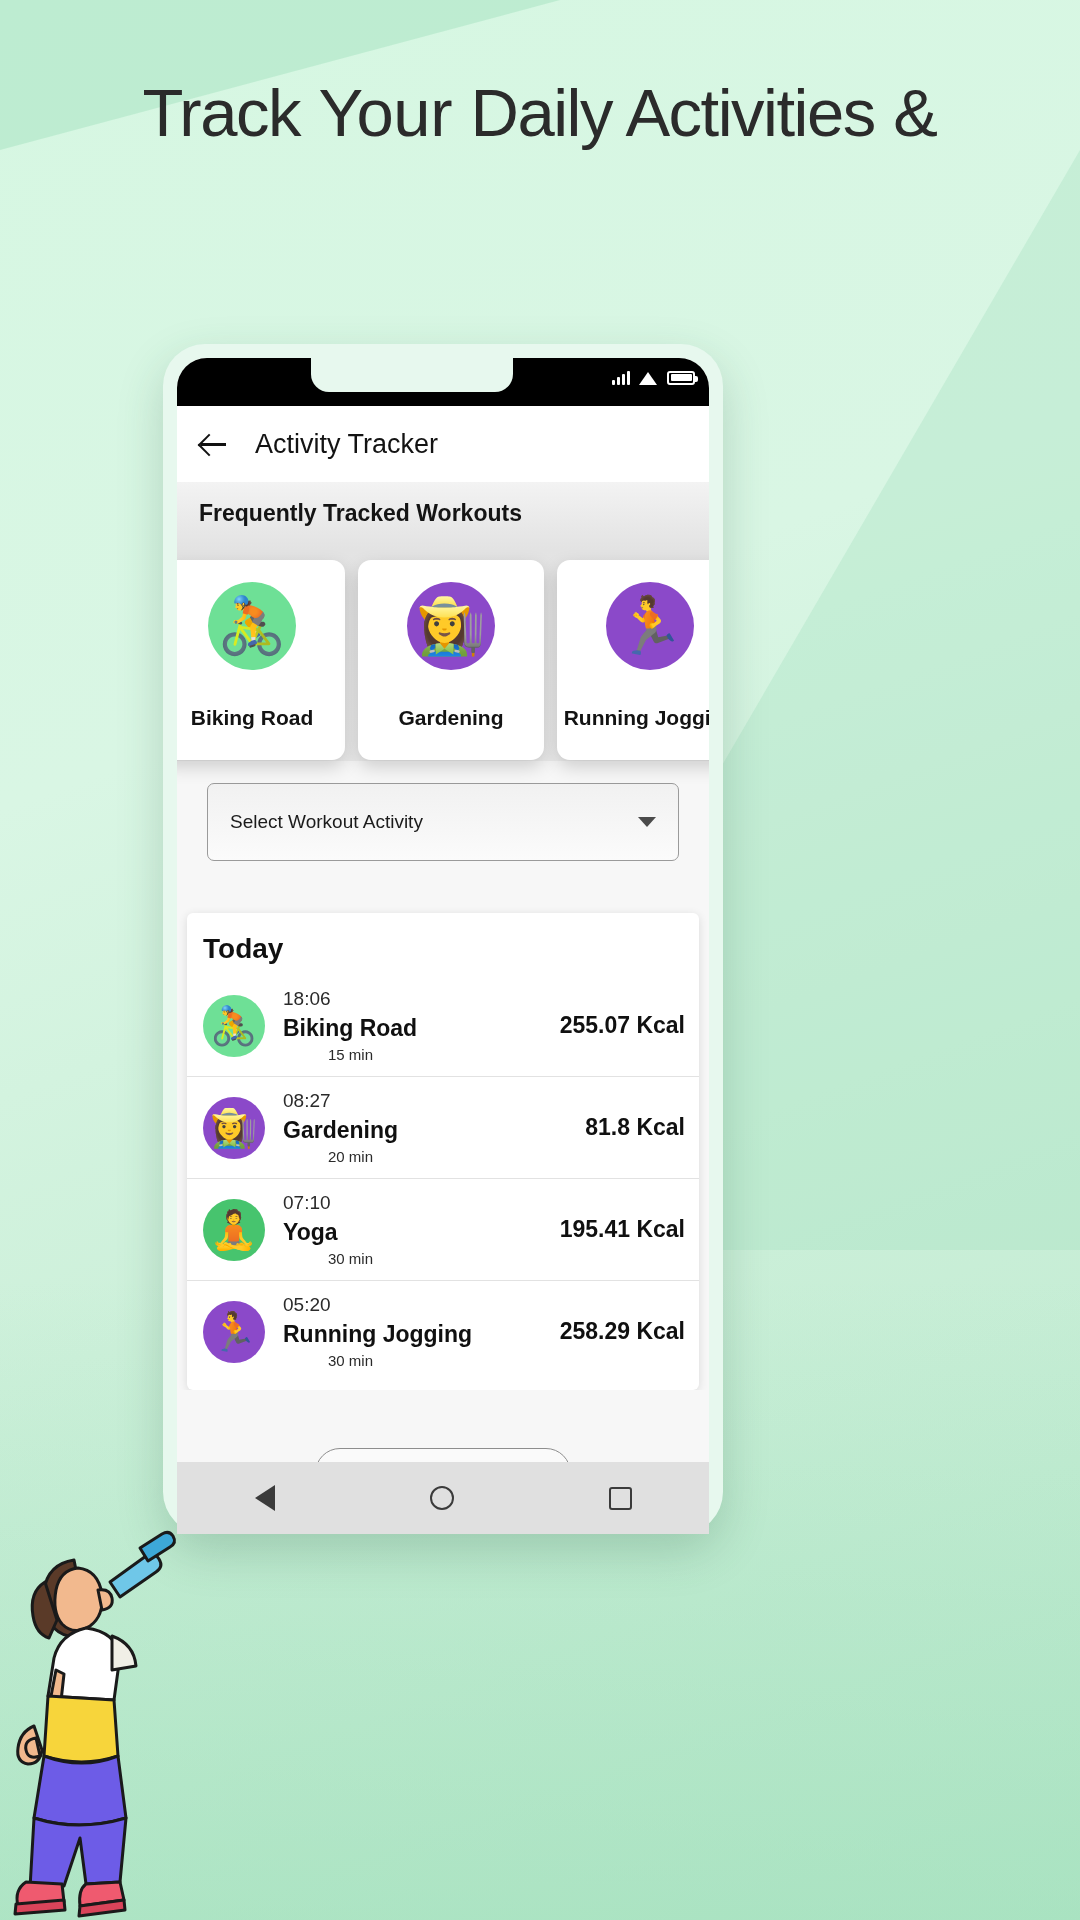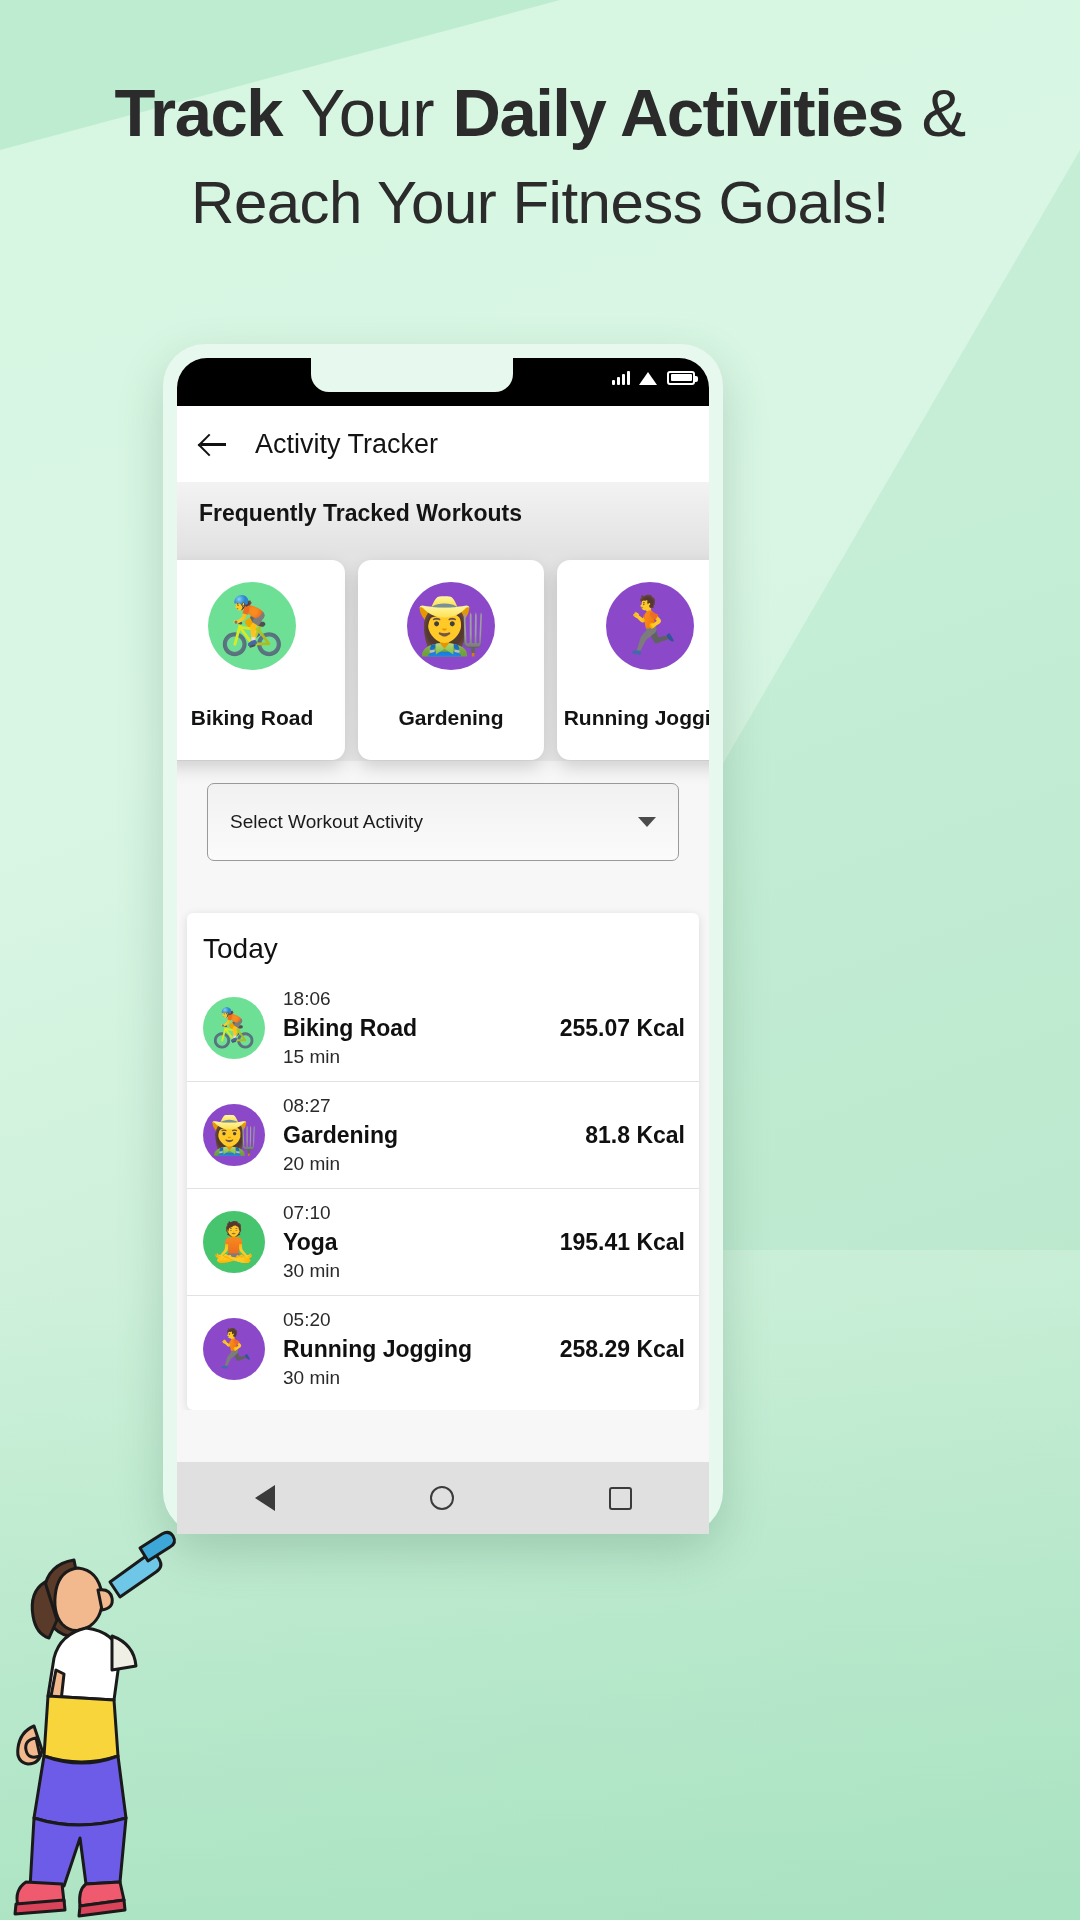--- a/index.html
+++ b/index.html
@@ -21,21 +21,21 @@
         clip-path:polygon(100% 0,100% 100%,0 100%); }
   #bg-wedge-bottom { position:absolute; bottom:0; left:0; width:100%; height:640px;
         background:linear-gradient(180deg,rgba(150,220,180,0) 0%,rgba(150,220,180,.45) 100%); }
 
   
   #headline { position:absolute; top:72px; left:0; width:1080px; text-align:center;
               color:#2b2b2b; line-height:1.22; }
   .hl-line { display:block; white-space:nowrap; }
   .hl1 { font-size:67px; }
   .hl2 { font-size:60px; margin-top:12px; }
-  .w-bold   { font-weight:700; letter-spacing:-1.5px; font-stretch:condensed;margin-top:36px; }
+  .w-bold   { font-weight:400; letter-spacing:-1.5px; font-stretch:condensed;margin-top:36px; }
   .w-reg    { font-weight:400; letter-spacing:-.5px; }
 
   
   #phone { position:absolute; left:163px; top:344px; width:560px; height:1190px;
            background:#e7f8ee; border-radius:42px;
            box-shadow:0 18px 46px rgba(40,90,65,.22); padding:14px 14px 0 14px; }
   #screen { position:relative; width:532px; height:1176px; background:#ffffff;
             border-radius:30px 30px 0 0; overflow:hidden; }
 
   
@@ -89,29 +89,29 @@
               display:flex; align-items:center; justify-content:space-between;
               padding:0 22px; cursor:pointer; }
   #dropdown-text { font-size:19px; color:#1b1b1b; }
   #caret { width:0;height:0;border-left:9px solid transparent;border-right:9px solid transparent;
            border-top:10px solid #4b4b4b; }
   #dd-gap { height:52px; background:#f7f7f7; }
 
   
   #today-card { margin:0 10px; background:#fff; border-radius:6px;
                 box-shadow:0 2px 10px rgba(0,0,0,.12); padding:14px 0 8px 0; }
-  #today-title { font-size:28px; font-weight:400; color:#101010; padding:6px 0 10px 16px; }
+  #today-title { font-size:28px; font-weight:700; color:#101010; padding:6px 0 10px 16px; }
   .act-row { display:flex; align-items:center; padding:13px 14px 13px 16px; gap:18px; }
   .act-row + .act-row { border-top:1px solid #e2e2e2; }
   .act-icon { width:62px; height:62px; border-radius:50%; flex:none;
               display:flex; align-items:center; justify-content:center; font-size:38px; line-height:1; }
   .act-mid { flex:1; min-width:0; }
   .act-time { font-size:19px; color:#2a2a2a; }
   .act-name { font-size:23px; font-weight:700; color:#101010; margin:5px 0 4px; }
-  .act-dur { font-size:19px; color:#2a2a2a; }
+  .act-dur { font-size:15px; color:#2a2a2a;margin-left:45px; }
   .act-kcal { font-size:23px; font-weight:700; color:#101010; white-space:nowrap; }
 
   
   #recent-wrap { padding:58px 0 0 0; display:flex; justify-content:center;
                  background:#f7f7f7; flex:1; }
   #recent-btn { width:256px; height:50px; border:1px solid #8d8d8d; border-radius:25px;
                 background:#fafafa; display:flex; align-items:center; justify-content:center;
                 font-size:23px; font-style:italic; color:#1b1b1b; cursor:pointer; }
 
   #content-scroll { position:absolute; top:124px; left:0; width:532px; height:1052px;
@@ -137,21 +137,20 @@
   <div id="bg-wedge-bottom"></div>
 </div>
 
 <div id="headline">
   <span class="hl-line hl1">
     <span class="w-bold">Track</span>
     <span class="w-reg">Your</span>
     <span class="w-bold">Daily Activities</span>
     <span class="w-reg">&amp;</span>
   </span>
-  <span class="hl-line hl2 w-reg">Reach Your Fitness Goals!</span>
 </div>
 
 <div id="phone">
   <div id="screen">
 
     <div id="statusbar">
       <div id="notch"></div>
       <div id="status-icons">
         <span class="sig">
             <i></i>

